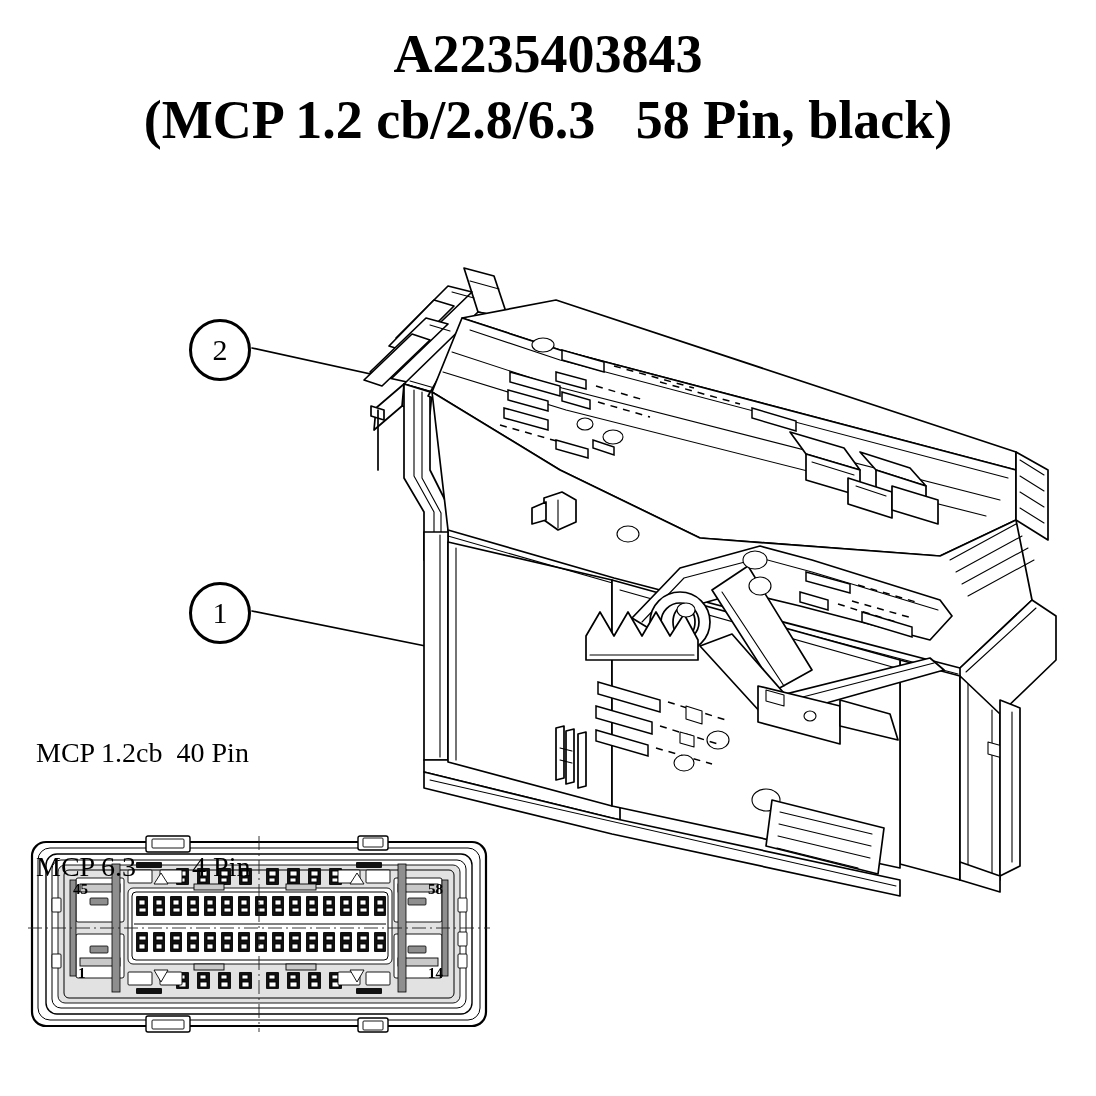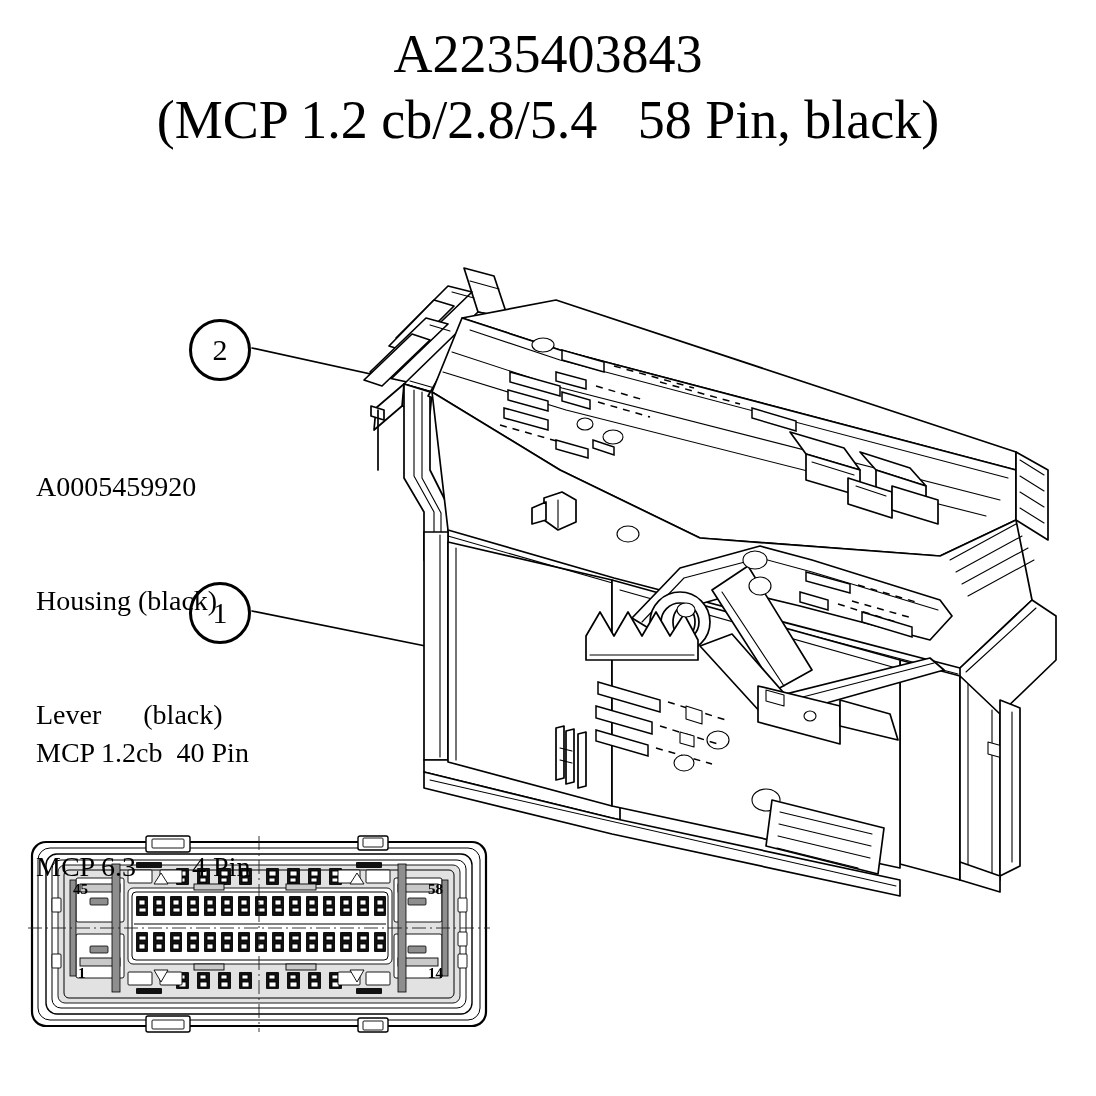--- a/index.html
+++ b/index.html
@@ -22,21 +22,21 @@
     position: absolute;
     left: 0;
     top: 22px;
     width: 1096px;
     text-align: center;
     line-height: 1.22;
   }
   #title-block .title-line {
     display: block;
     font-size: 54px;
-    font-weight: 400;
+    font-weight: 700;
     letter-spacing: 0px;
     white-space: pre;
   }
 
   
   .callout {
     position: absolute;
     width: 62px;
     height: 62px;
     border: 3px solid #000;
@@ -107,35 +107,30 @@
     font-weight: 700;
   }
 </style>
 </head>
 <body>
 
 <div id="page">
 
   <div id="title-block">
     <span class="title-line">A2235403843</span>
-    <span class="title-line">(MCP 1.2 cb/2.8/5.4   58 Pin, black)</span>
+    <span class="title-line">(MCP 1.2 cb/2.8/6.3   58 Pin, black)</span>
   </div>
 
   <div class="callout" id="callout-2">
     <span>2</span>
   </div>
   <div class="callout" id="callout-1">
     <span>1</span>
   </div>
 
-  <div class="anno" id="anno-2">
-    <span class="row">A0005459920</span>
-    <span class="row">Housing (black)</span>
-    <span class="row">Lever      (black)</span>
-  </div>
 
   <div class="anno" id="anno-1">
     <span class="row">MCP 1.2cb  40 Pin</span>
     <span class="row">MCP 6.3        4 Pin</span>
     
   </div>
 
   <svg class="layer" viewBox="0 0 1096 1096">
     <g>
       <line class="ln" x1="252" y1="348" x2="498" y2="402"></line>

